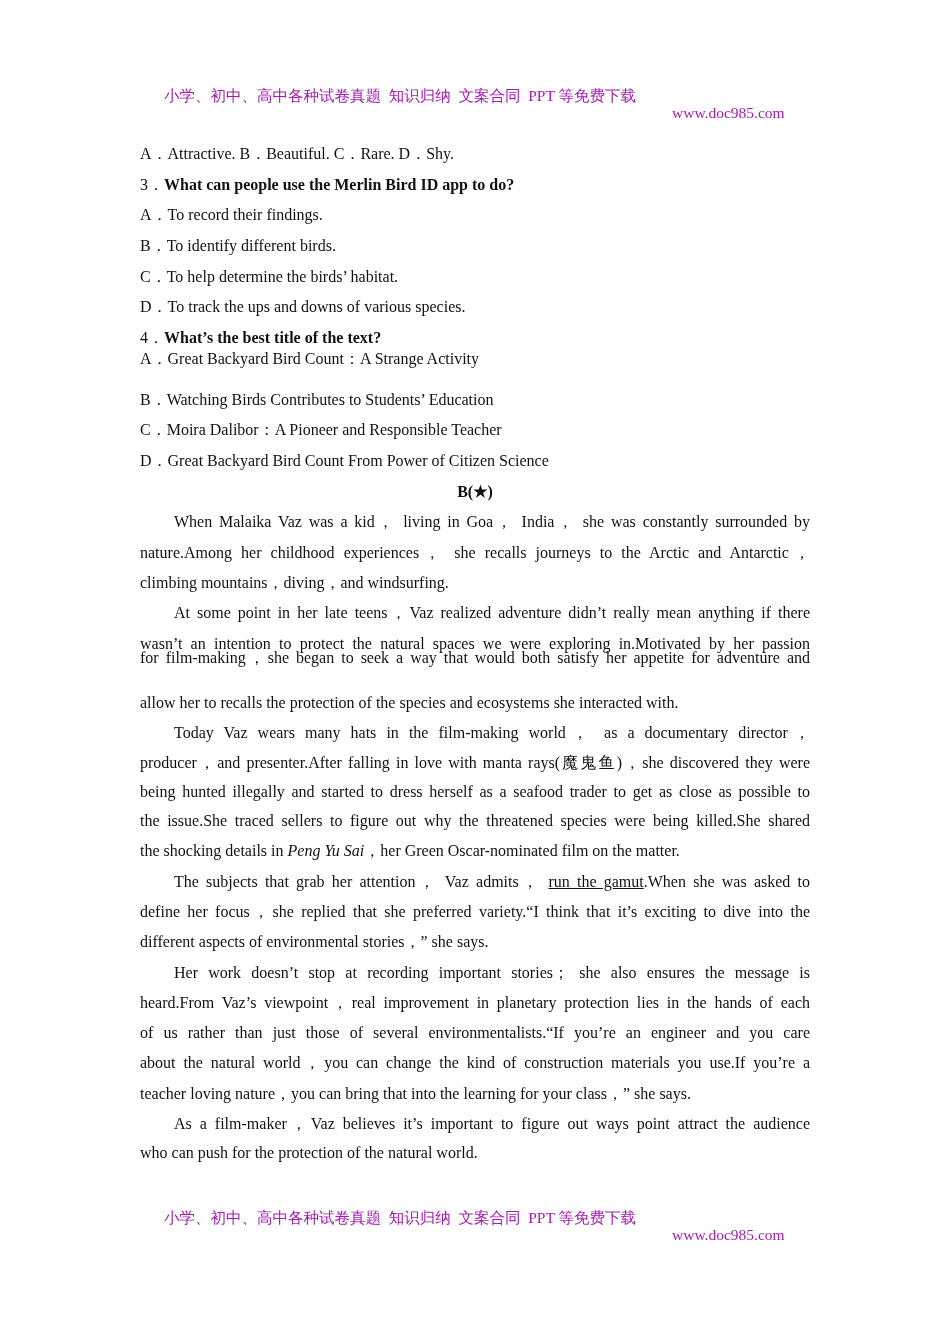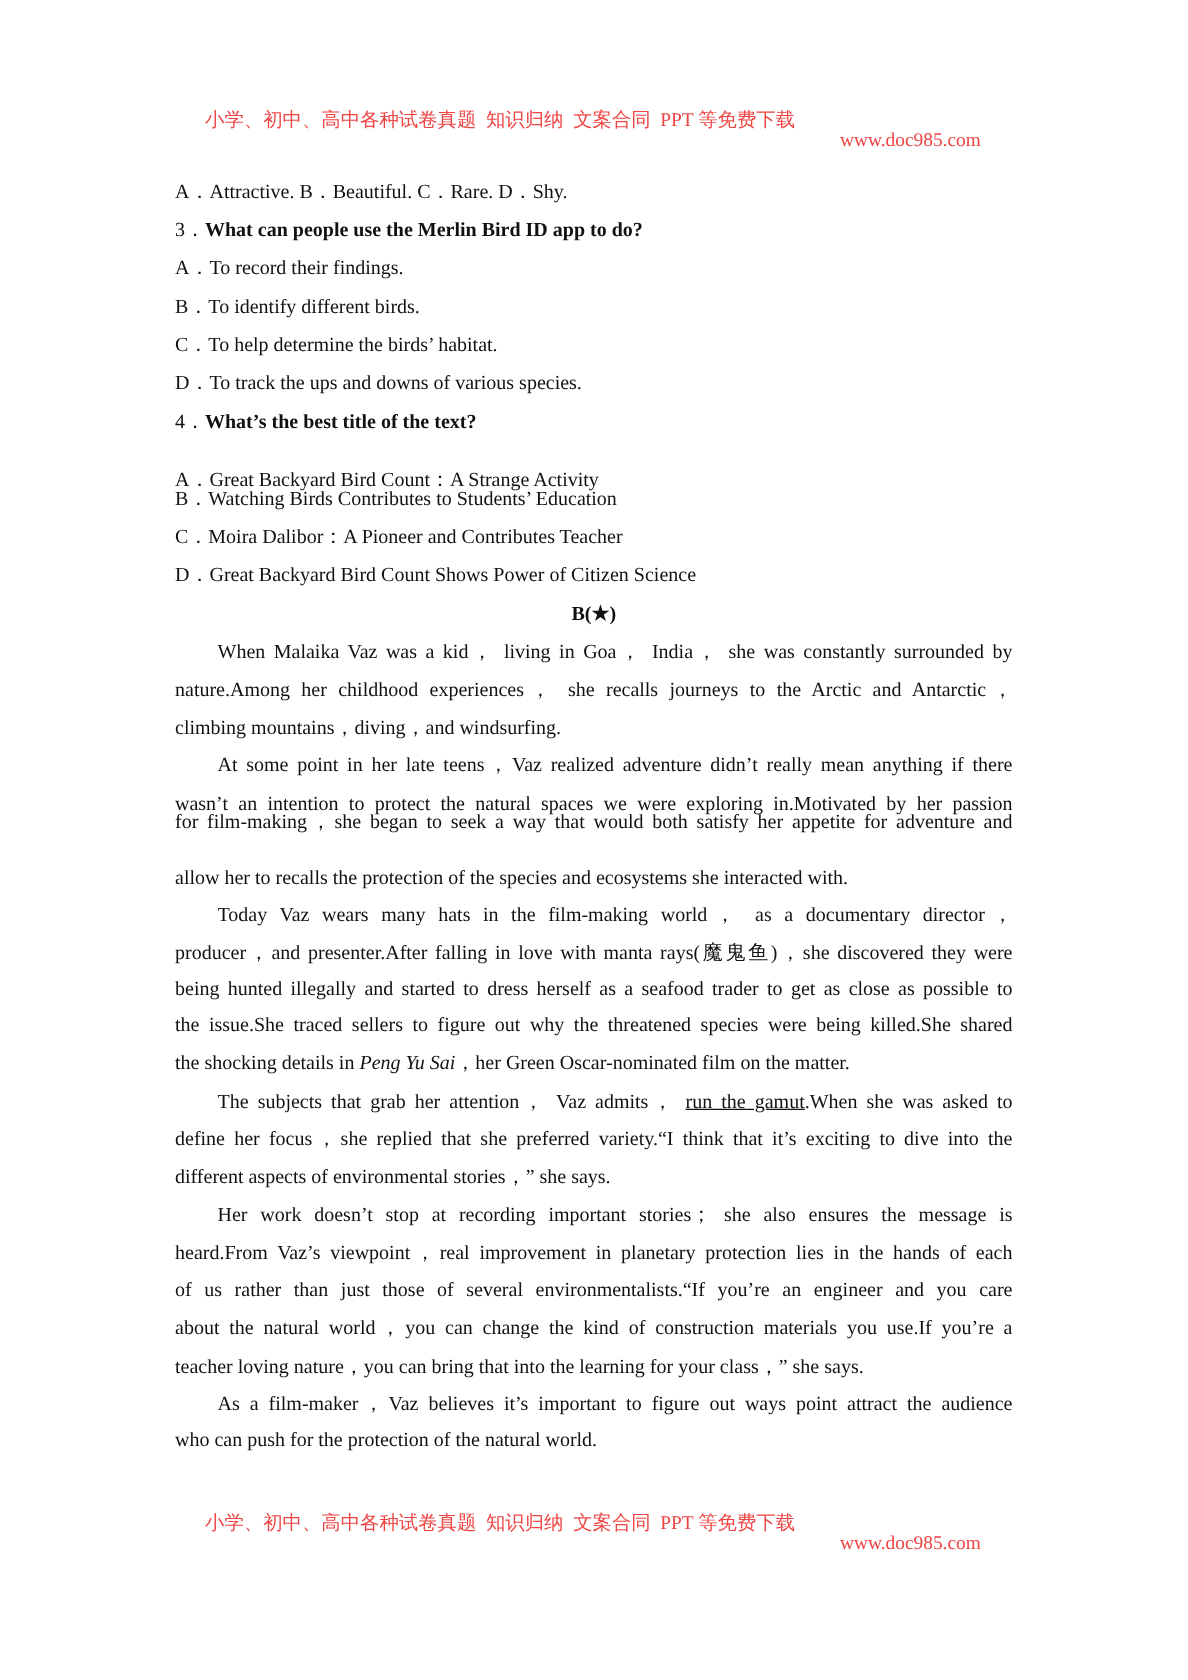--- a/index.html
+++ b/index.html
@@ -3,21 +3,21 @@
   <meta charset="utf-8">
   <style>
     html, body { margin: 0; padding: 0; background: #ffffff; }
     body {
       width: 950px; height: 1344px; position: relative; overflow: hidden;
       font-family: "Liberation Serif", "DejaVu Serif", serif;
       color: #111111;
     }
     .page-header, .page-footer {
       position: absolute; left: 0; width: 950px;
-      font-size: 15.5px; color: #ef4444;
+      font-size: 15.5px; color: #a21caf;
       white-space: pre;
       font-family: Liberation Serif, serif;
     }
     .page-header { top: 68px; }
     .page-footer { top: 1190px; }
     .hdr-cn { position: absolute; left: 164px; }
     .hdr-url { position: absolute; left: 672px; }
     .line {
       position: absolute; left: 140px; width: 670px;
       font-size: 16px; line-height: 20px; white-space: nowrap;
@@ -43,24 +43,24 @@
 
 <div class="line" style="top:144px">A．Attractive.  B．Beautiful.  C．Rare.  D．Shy.</div>
 
 <div class="line bold" style="top:175px"><span class="num">3．</span><span>What can people use the Merlin Bird ID app to do?</span></div>
 <div class="line" style="top:205px">A．To record their findings.</div>
 <div class="line" style="top:236px">B．To identify different birds.</div>
 <div class="line" style="top:267px">C．To help determine the birds’  habitat.</div>
 <div class="line" style="top:297px">D．To track the ups and downs of various species.</div>
 
 <div class="line bold" style="top:328px"><span class="num">4．</span><span>What’s the best title of the text?</span></div>
-<div class="line" style="top:375px">A．Great Backyard Bird Count：A Strange Activity</div>
+<div class="line" style="top:349px">A．Great Backyard Bird Count：A Strange Activity</div>
 <div class="line" style="top:390px">B．Watching Birds Contributes to Students’  Education</div>
-<div class="line" style="top:420px">C．Moira Dalibor：A Pioneer and Contributes Teacher</div>
-<div class="line" style="top:451px">D．Great Backyard Bird Count Shows Power of Citizen Science</div>
+<div class="line" style="top:420px">C．Moira Dalibor：A Pioneer and Responsible Teacher</div>
+<div class="line" style="top:451px">D．Great Backyard Bird Count From Power of Citizen Science</div>
 
 <div class="line center" style="top:482px">B(★)</div>
 
 <div class="line just indent" style="top:512px">When Malaika Vaz was a kid， living in Goa， India， she was constantly surrounded by</div>
 <div class="line just" style="top:543px">nature.Among her childhood experiences， she recalls journeys to the Arctic and Antarctic，</div>
 <div class="line" style="top:573px">climbing mountains，diving，and windsurfing.</div>
 
 <div class="line just indent" style="top:603px">At some point in her late teens，Vaz realized adventure didn’t really mean anything if there</div>
 <div class="line just" style="top:634px">wasn’t an intention to protect the natural spaces we were exploring in.Motivated by her passion</div>
 <div class="line just" style="top:648px">for film-making，she began to seek a way that would both satisfy her appetite for adventure and</div>

